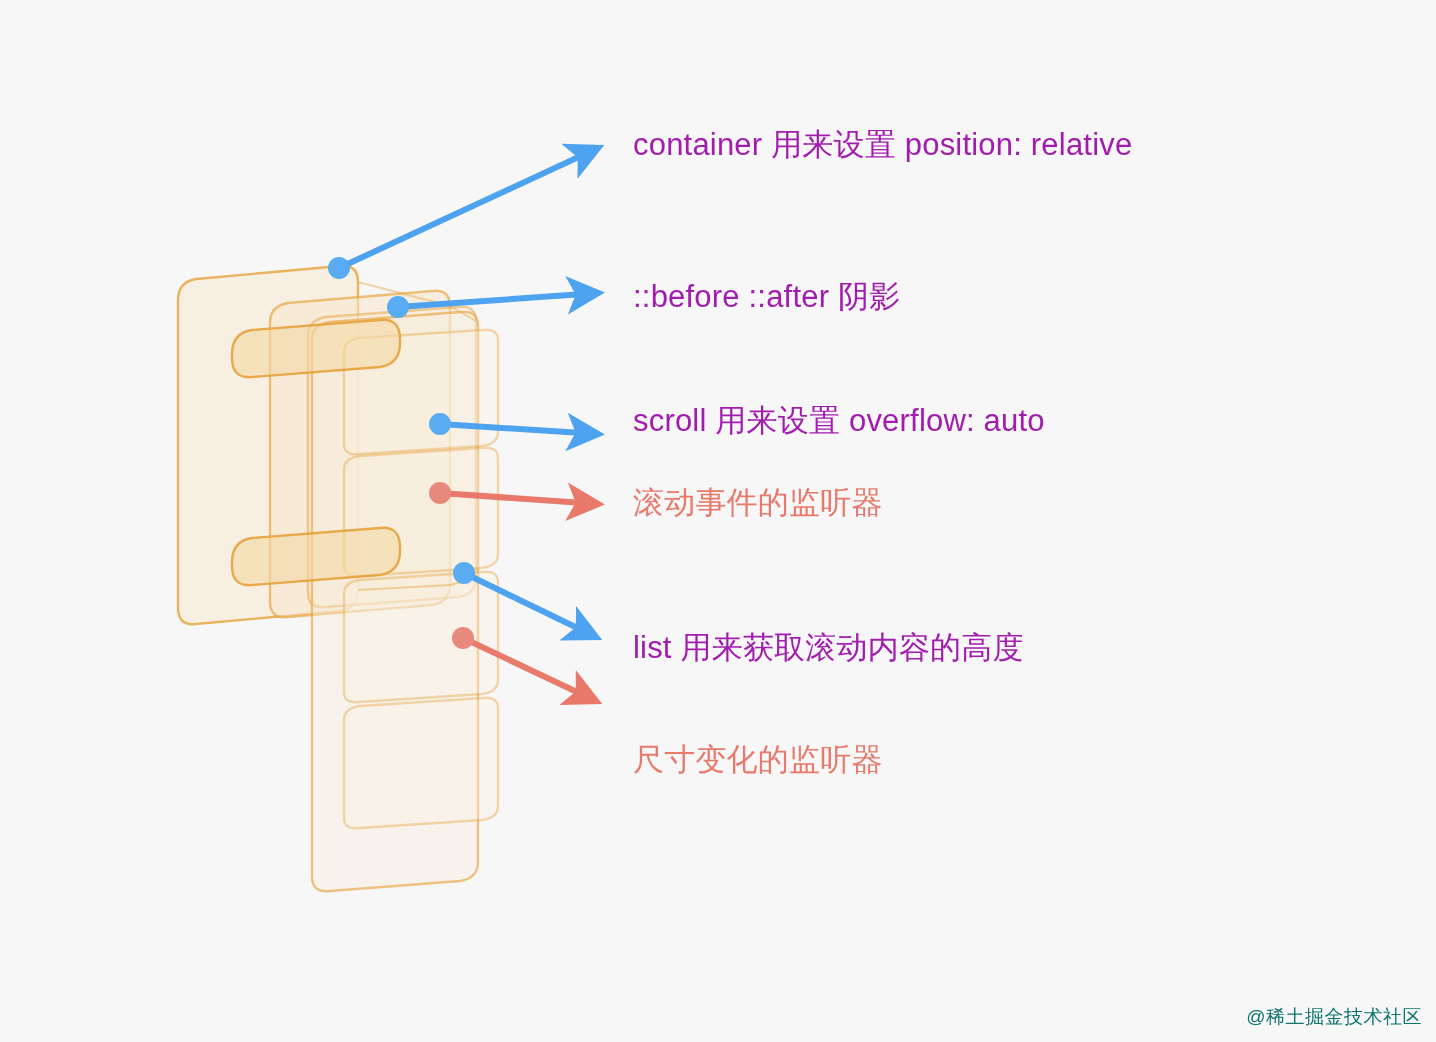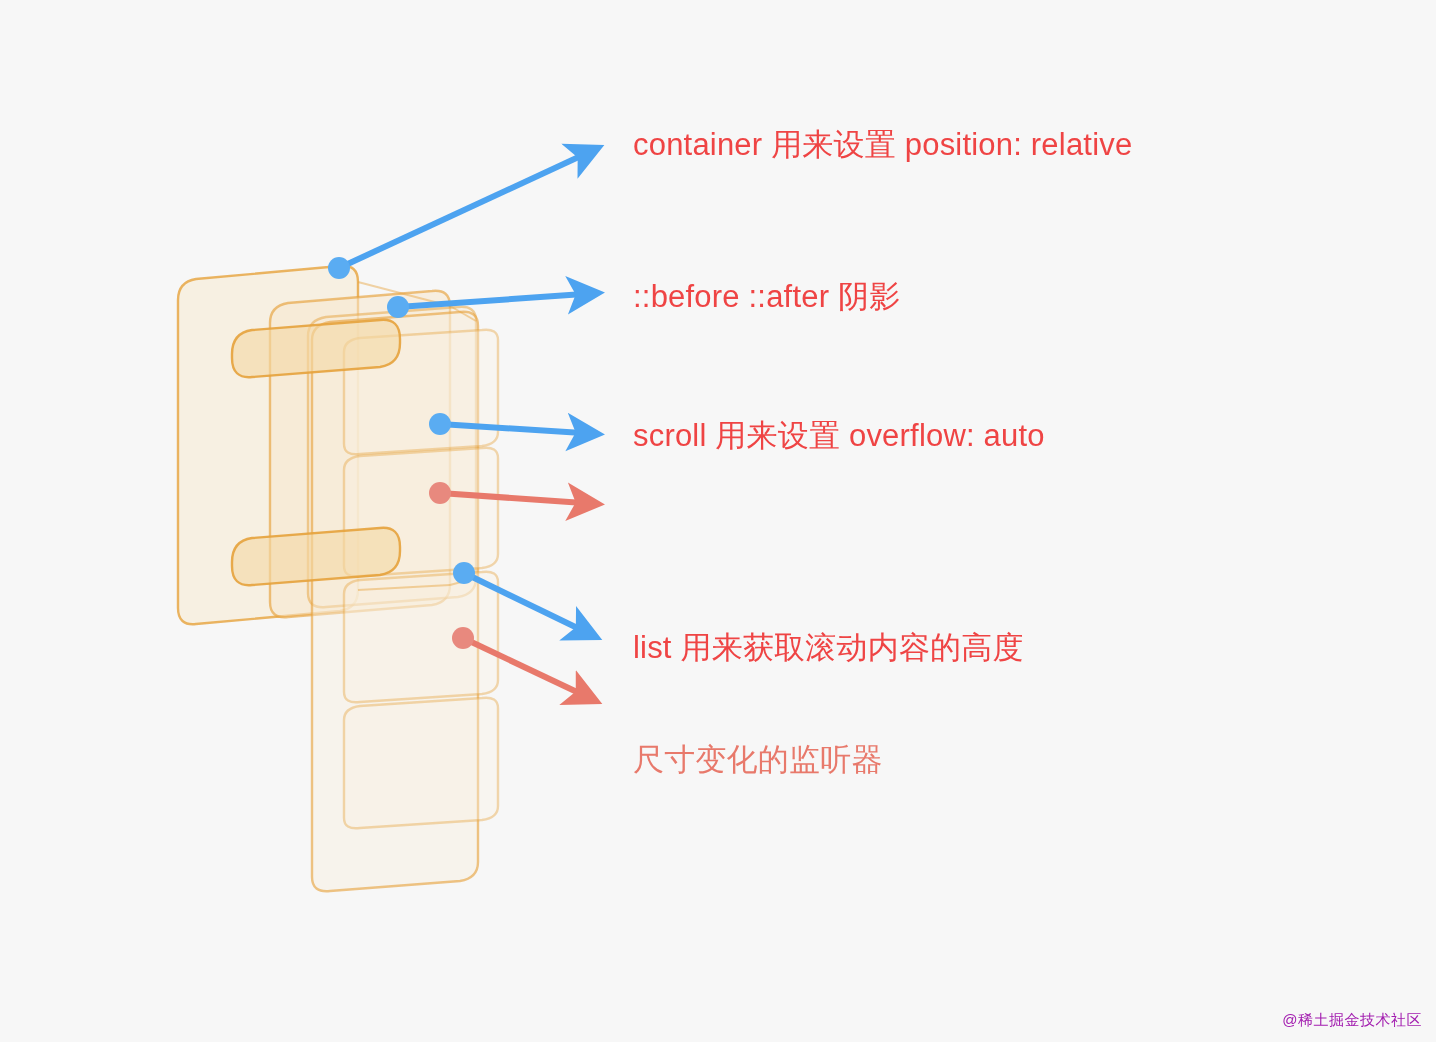--- a/index.html
+++ b/index.html
@@ -35,35 +35,35 @@
 
   .label {
     position: absolute;
     white-space: nowrap;
     font-weight: 400;
     letter-spacing: 0.2px;
     line-height: 1;
   }
 
   .label-blue {
-    color: #ef4444;
+    color: #a21caf;
     font-size: 31px;
   }
 
   .label-red {
     color: #e8796b;
     font-size: 31px;
   }
 
   .watermark {
     position: absolute;
     right: 14px;
     bottom: 12px;
-    font-size: 15px;
-    color: #a21caf;
+    font-size: 19px;
+    color: #0f766e;
     letter-spacing: 0.5px;
     user-select: none;
   }
 </style>
 </head>
 <body>
 
 <div id="canvas">
 
   <svg class="diagram-svg" viewBox="0 0 1436 1042">
@@ -185,22 +185,23 @@
       <circle cx="440" cy="493" r="11" fill="#e8897e"></circle>
       <circle cx="464" cy="573" r="11" fill="#5aacf2"></circle>
       <circle cx="463" cy="638" r="11" fill="#e8897e"></circle>
     </g>
   </svg>
 
   <div class="label label-blue" style="left:633px; top:129px;">container 用来设置 position: relative</div>
 
   <div class="label label-blue" style="left:633px; top:273px;margin-top:8px;">::before ::after 阴影</div>
 
-  <div class="label label-blue" style="left:633px; top:420px;">scroll 用来设置 overflow: auto</div>
-
+  <div class="label label-blue" style="left:633px; top:405px;">scroll 用来设置 overflow: auto</div>
+
+  <div class="label label-red" style="left:633px; top:487px;">滚动事件的监听器</div>
 
   <div class="label label-blue" style="left:633px; top:632px;">list 用来获取滚动内容的高度</div>
 
   <div class="label label-red" style="left:633px; top:697px;margin-top:47px;">尺寸变化的监听器</div>
 
   <div class="watermark">@稀土掘金技术社区</div>
 
 </div>
 
 </body></html>

